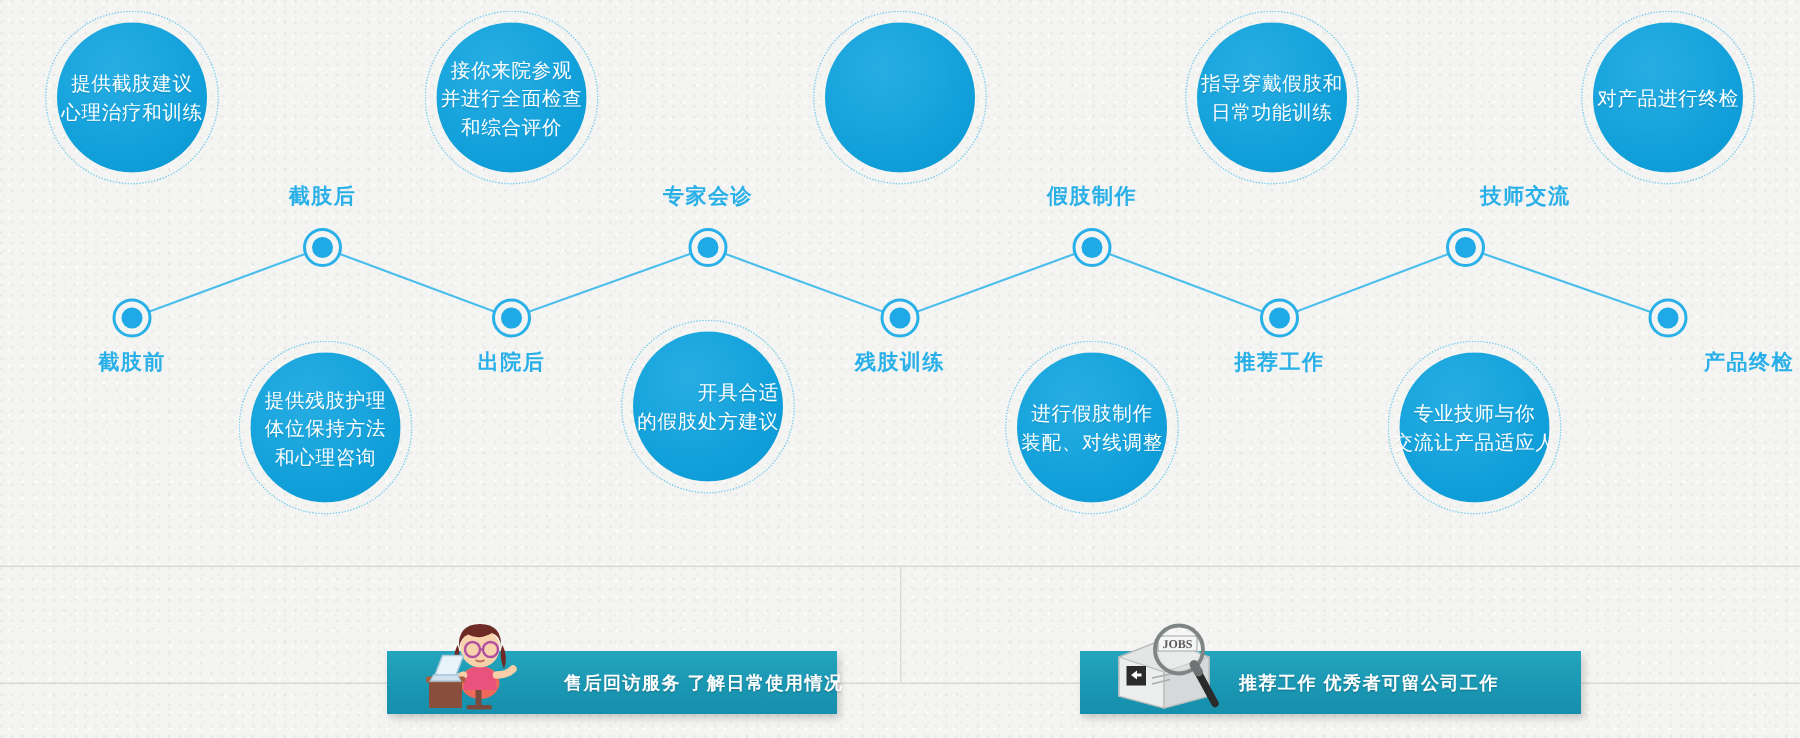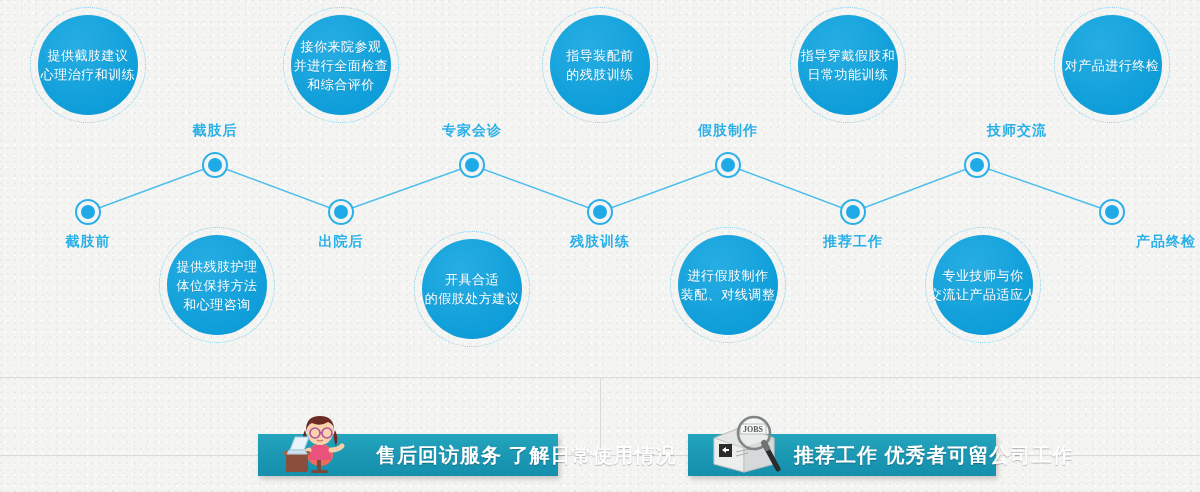--- a/index.html
+++ b/index.html
@@ -83,21 +83,21 @@
   .banner {
     position: absolute;
     height: 42px;
     background: #1d9ab5;
     background-image: linear-gradient(180deg, #25a5bd 0%, #1a97b3 55%, #1690ac 100%);
     display: flex; align-items: center;
     box-shadow: 2px 3px 5px rgba(0,0,0,.18);
   }
   .banner .label {
     color: #ffffff;
-    font-size: 20px;
+    font-size: 12px;
     font-weight: bold;
     letter-spacing: 1px;
     white-space: nowrap;
     text-shadow: 0 1px 1px rgba(0,0,0,.25);
   }
 
   
   .art-woman { position: absolute; left: 26px; top: -26px; width: 68px; height: 68px; }
   .art-jobs  { position: absolute; left: 22px; top: -22px; width: 72px; height: 62px; }
 </style>
@@ -126,32 +126,30 @@
   </div>
 
   <div class="bubble" style="left:283px; top:7px; width:116px; height:116px;">
     <span class="ring"></span>
     <span class="disc" style="left:8px; top:8px; width:100px; height:100px;"></span>
     <span class="txt">接你来院参观
 并进行全面检查
 和综合评价</span>
   </div>
 
-  <div class="bubble" style="left:414px; top:231px; width:116px; height:116px;">
+  <div class="bubble" style="left:414px; top:213px; width:116px; height:116px;text-align:right;">
     <span class="ring"></span>
     <span class="disc" style="left:8px; top:8px; width:100px; height:100px;"></span>
     <span class="txt">开具合适
 的假肢处方建议</span>
   </div>
 
   <div class="bubble" style="left:542px; top:7px; width:116px; height:116px;">
     <span class="ring"></span>
     <span class="disc" style="left:8px; top:8px; width:100px; height:100px;"></span>
-    <span class="txt">指导装配前
-的残肢训练</span>
   </div>
 
   <div class="bubble" style="left:790px; top:7px; width:116px; height:116px;">
     <span class="ring"></span>
     <span class="disc" style="left:8px; top:8px; width:100px; height:100px;"></span>
     <span class="txt">指导穿戴假肢和
 日常功能训练</span>
   </div>
 
   <div class="bubble" style="left:670px; top:227px; width:116px; height:116px;">
@@ -231,21 +229,21 @@
 
       <rect x="2" y="46" width="22" height="18" fill="#8a4f3c"></rect>
       <rect x="0" y="43" width="26" height="4" rx="1" fill="#a4603f"></rect>
 
       <path d="M6 42 l5 -13 l14 0 l-5 13 z" fill="#e9f3fa" stroke="#aac9dd" stroke-width="1"></path>
       <path d="M5 42 l16 0 l2 4 l-20 0 z" fill="#cfe2ee" stroke="#aac9dd" stroke-width="1"></path>
     </svg>
     <span class="label" style="margin-left:118px;">售后回访服务  了解日常使用情况</span>
   </div>
 
-  <div class="banner" style="left:688px; top:434px; width:308px;">
+  <div class="banner" style="left:720px; top:434px; width:334px;">
     <svg class="art-jobs" viewBox="0 0 72 62" xmlns="http://www.w3.org/2000/svg">
 
       <path d="M4 26 l30 -12 l30 12 l0 26 l-30 8 l-30 -8 z" fill="#e4e6e6" stroke="#b9bdbd" stroke-width="1"></path>
       <path d="M4 26 l30 10 l0 24 l-30 -8 z" fill="#eceeee" stroke="#b9bdbd" stroke-width="0.8"></path>
       <path d="M34 36 l30 -10 l0 26 l-30 8 z" fill="#d6d9d9" stroke="#b9bdbd" stroke-width="0.8"></path>
 
       <rect x="30" y="12" width="26" height="10" fill="#f3f4f4" stroke="#9aa0a0" stroke-width="0.8"></rect>
       <text x="43" y="20" font-family="'Liberation Serif', serif" font-size="8" font-weight="bold" fill="#2b2b2b" text-anchor="middle">JOBS</text>
 
       <rect x="9" y="32" width="13" height="13" fill="#2b2b2b"></rect>

